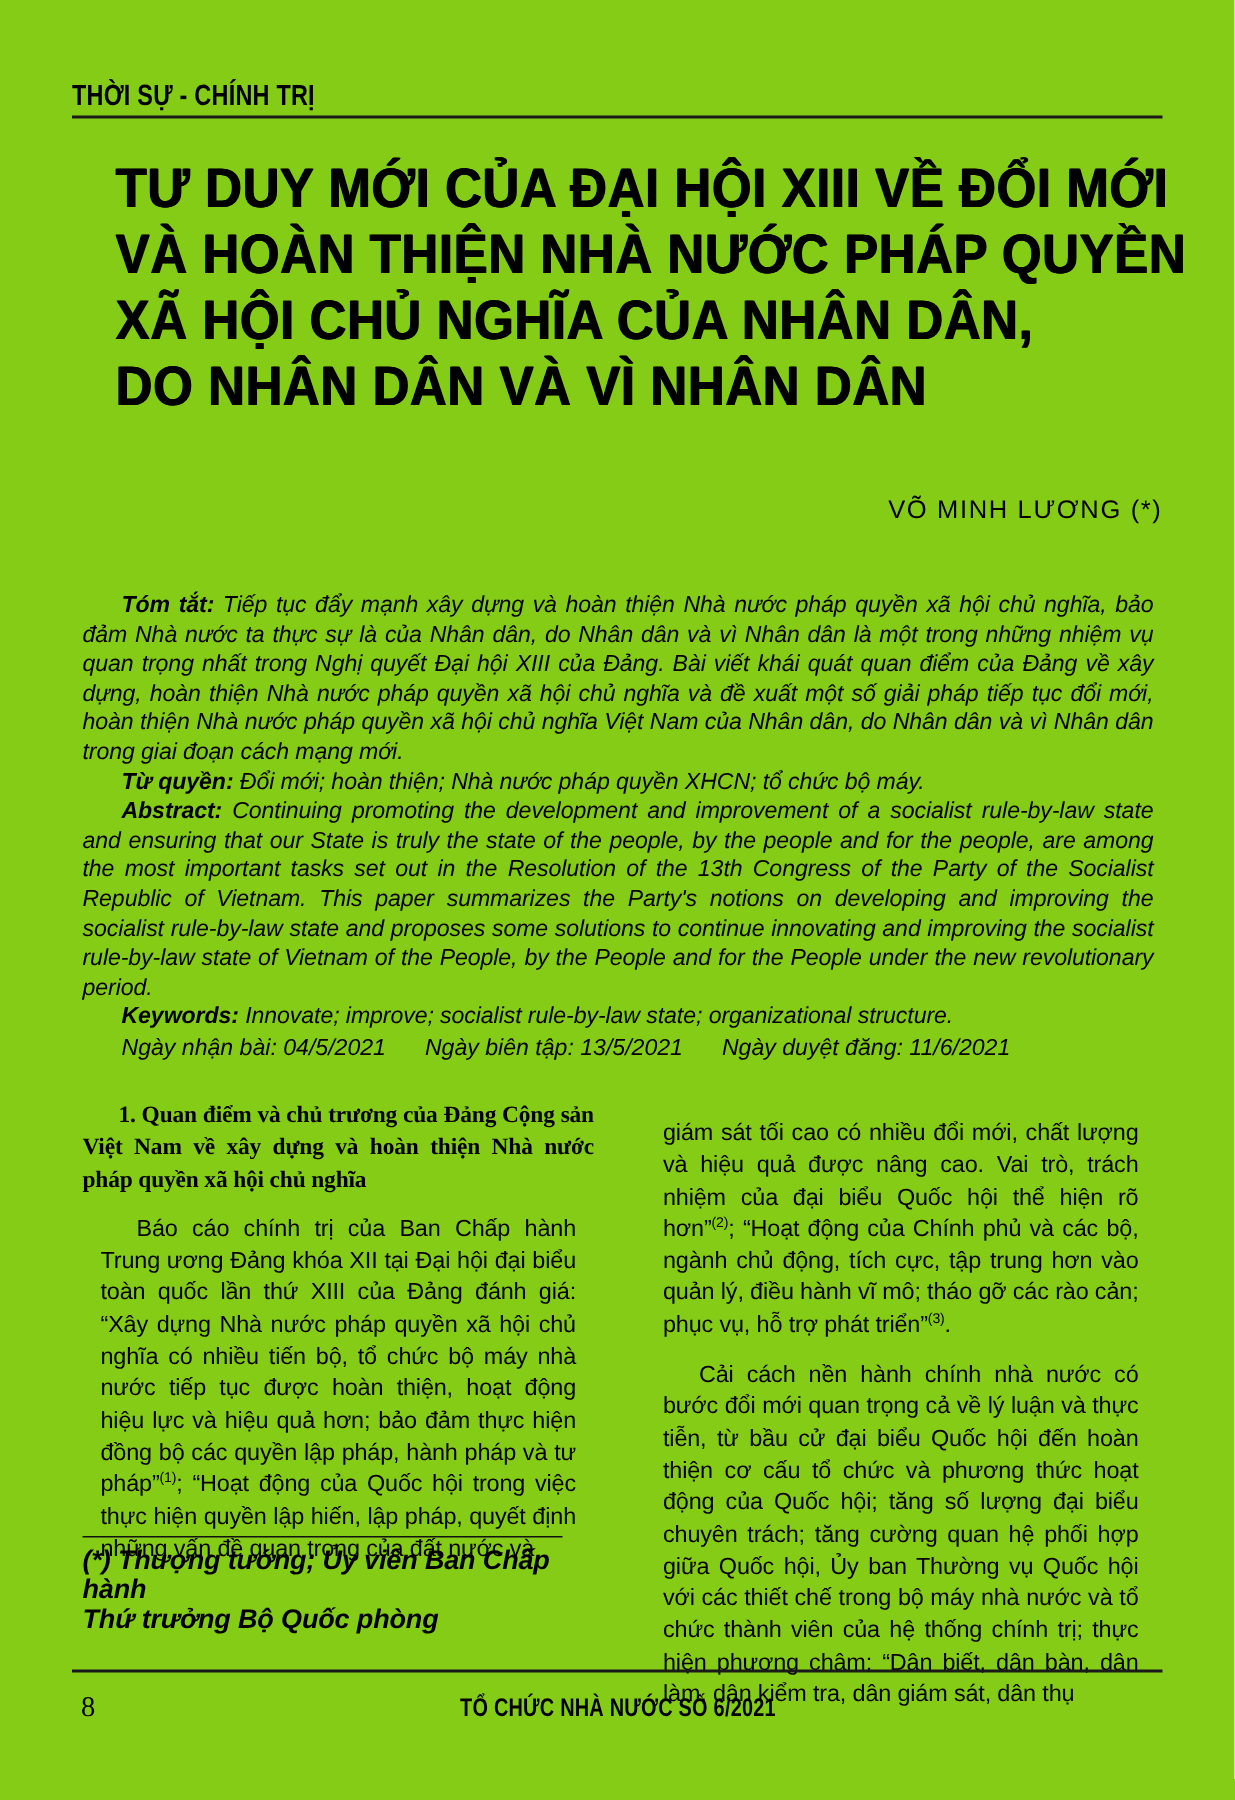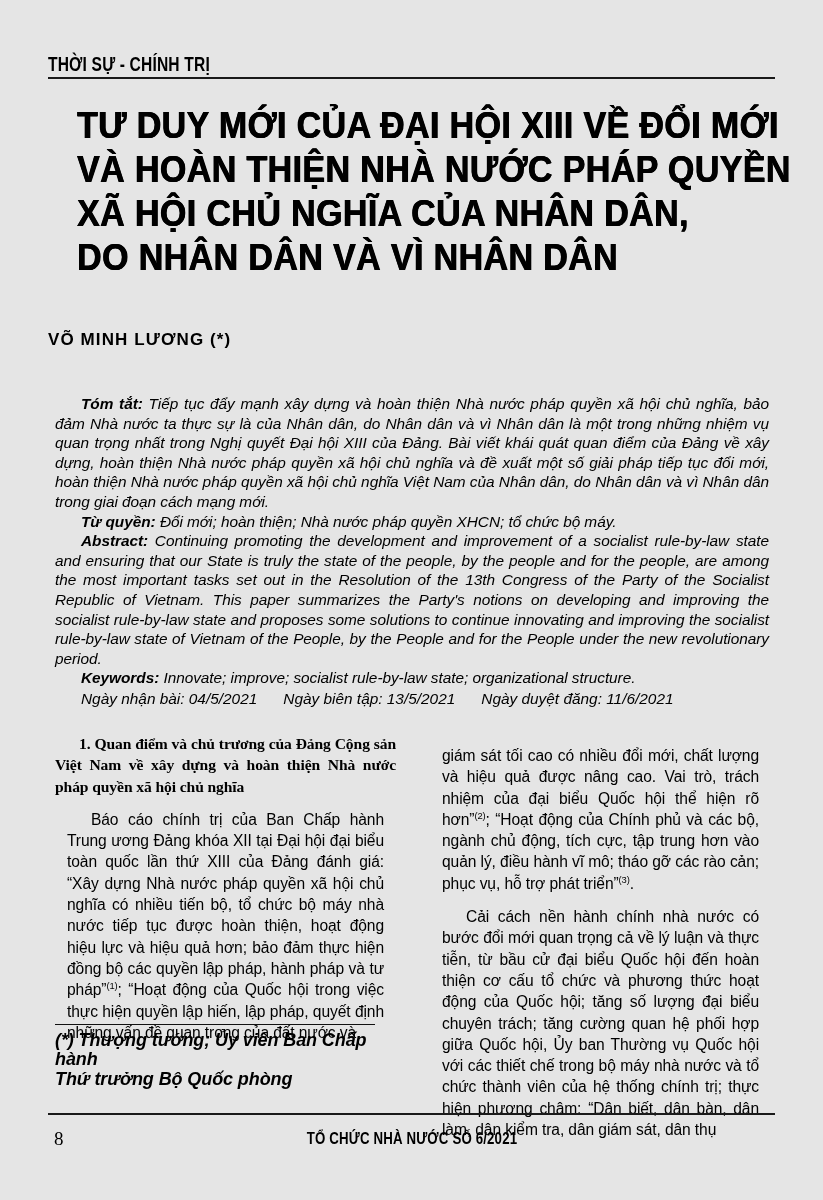--- a/index.html
+++ b/index.html
@@ -9,21 +9,21 @@
   }
   body {
     font-family: "Liberation Sans", sans-serif;
     color: #000000;
   }
   #page {
     position: relative;
     width: 823px;
     height: 1200px;
     margin: 0 auto;
-    background: #e5e5e5;
+    background: #84cc16;
     overflow: hidden;
     box-sizing: border-box;
   }
 
   
   .runhead-wrap {
     position: absolute;
     left: 48px;
     top: 54px;
     width: 727px;
@@ -62,22 +62,22 @@
     white-space: nowrap;
     text-shadow: 0.5px 0 0 #000, -0.4px 0 0 #000;
   }
 
   
   .author {
     position: absolute;
     left: 48px;
     top: 330px;
     width: 727px;
-    text-align: left;
-    font-weight: bold;
+    text-align: right;
+    font-weight: normal;
     font-size: 17px;
     letter-spacing: 1.1px;
   }
 
   
   .abstract-block {
     position: absolute;
     left: 55px;
     top: 394px;
     width: 714px;

